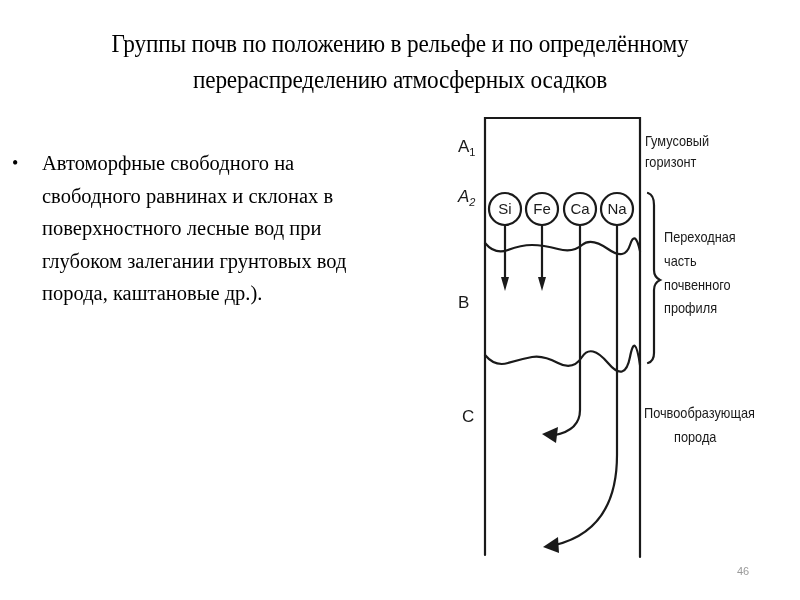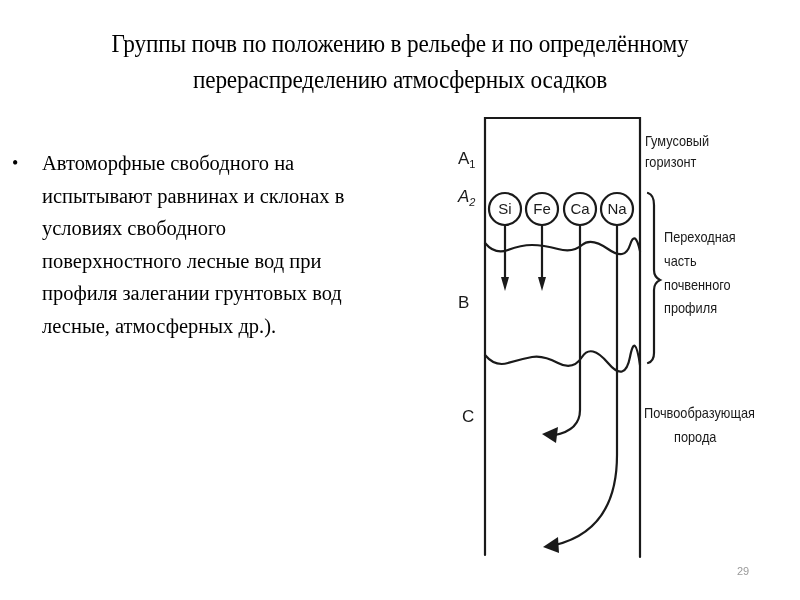--- a/index.html
+++ b/index.html
@@ -43,25 +43,24 @@
 <div class="title">
   <div>Группы почв по положению в рельефе и по определённому</div>
   <div>перераспределению атмосферных осадков</div>
 </div>
 
 <div class="bullet-area">
   <div class="bullet-row">
     <div class="bullet-dot">•</div>
     <div class="bullet-text">
       <div><span class="bold">Автоморфные</span><span> свободного на</span></div>
-      <div>испытывают равнинах и склонах в</div>
-      <div>условиях свободного</div>
+      <div>свободного равнинах и склонах в</div>
       <div>поверхностного лесные вод при</div>
-      <div>профиля залегании грунтовых вод</div>
-      <div>лесные, атмосферных др.).</div>
+      <div>глубоком залегании грунтовых вод</div>
+      <div>порода, каштановые др.).</div>
     </div>
   </div>
 </div>
 
 <div class="diagram">
   <svg width="360" height="480" viewBox="0 0 360 480">
     <g fill="none" stroke="#1a1a1a" stroke-width="2.2" stroke-linecap="round">
 
       <path d="M45 450 L45 13 L200 13 L200 452"></path>
 
@@ -90,28 +89,28 @@
       <polygon points="103,442 118,432 119,448"></polygon>
     </g>
     <g font-family="Liberation Sans, sans-serif" font-size="15" fill="#1a1a1a" text-anchor="middle">
       <text x="65" y="109">Si</text>
       <text x="102" y="109">Fe</text>
       <text x="140" y="109">Ca</text>
       <text x="177" y="109">Na</text>
     </g>
   </svg>
 
-  <div class="hlabel" style="left:18px;top:44px;"><span>A</span><sub>1</sub></div>
+  <div class="hlabel" style="left:18px;top:32px;"><span>A</span><sub>1</sub></div>
   <div class="hlabel" style="left:18px;top:82px;font-style:italic;"><span>A</span><sub>2</sub></div>
   <div class="hlabel" style="left:18px;top:188px;"><span>B</span></div>
   <div class="hlabel" style="left:22px;top:302px;"><span>C</span></div>
 
   <div class="dlabel" style="left:205px;top:26px;">Гумусовый</div>
   <div class="dlabel" style="left:205px;top:47px;">горизонт</div>
   <div class="dlabel" style="left:224px;top:122px;">Переходная</div>
   <div class="dlabel" style="left:224px;top:146px;">часть</div>
   <div class="dlabel" style="left:224px;top:170px;">почвенного</div>
   <div class="dlabel" style="left:224px;top:193px;">профиля</div>
   <div class="dlabel" style="left:204px;top:298px;">Почвообразующая</div>
   <div class="dlabel" style="left:234px;top:322px;">порода</div>
 </div>
 
-<div class="page-num">29</div>
+<div class="page-num">46</div>
 
 </body></html>

